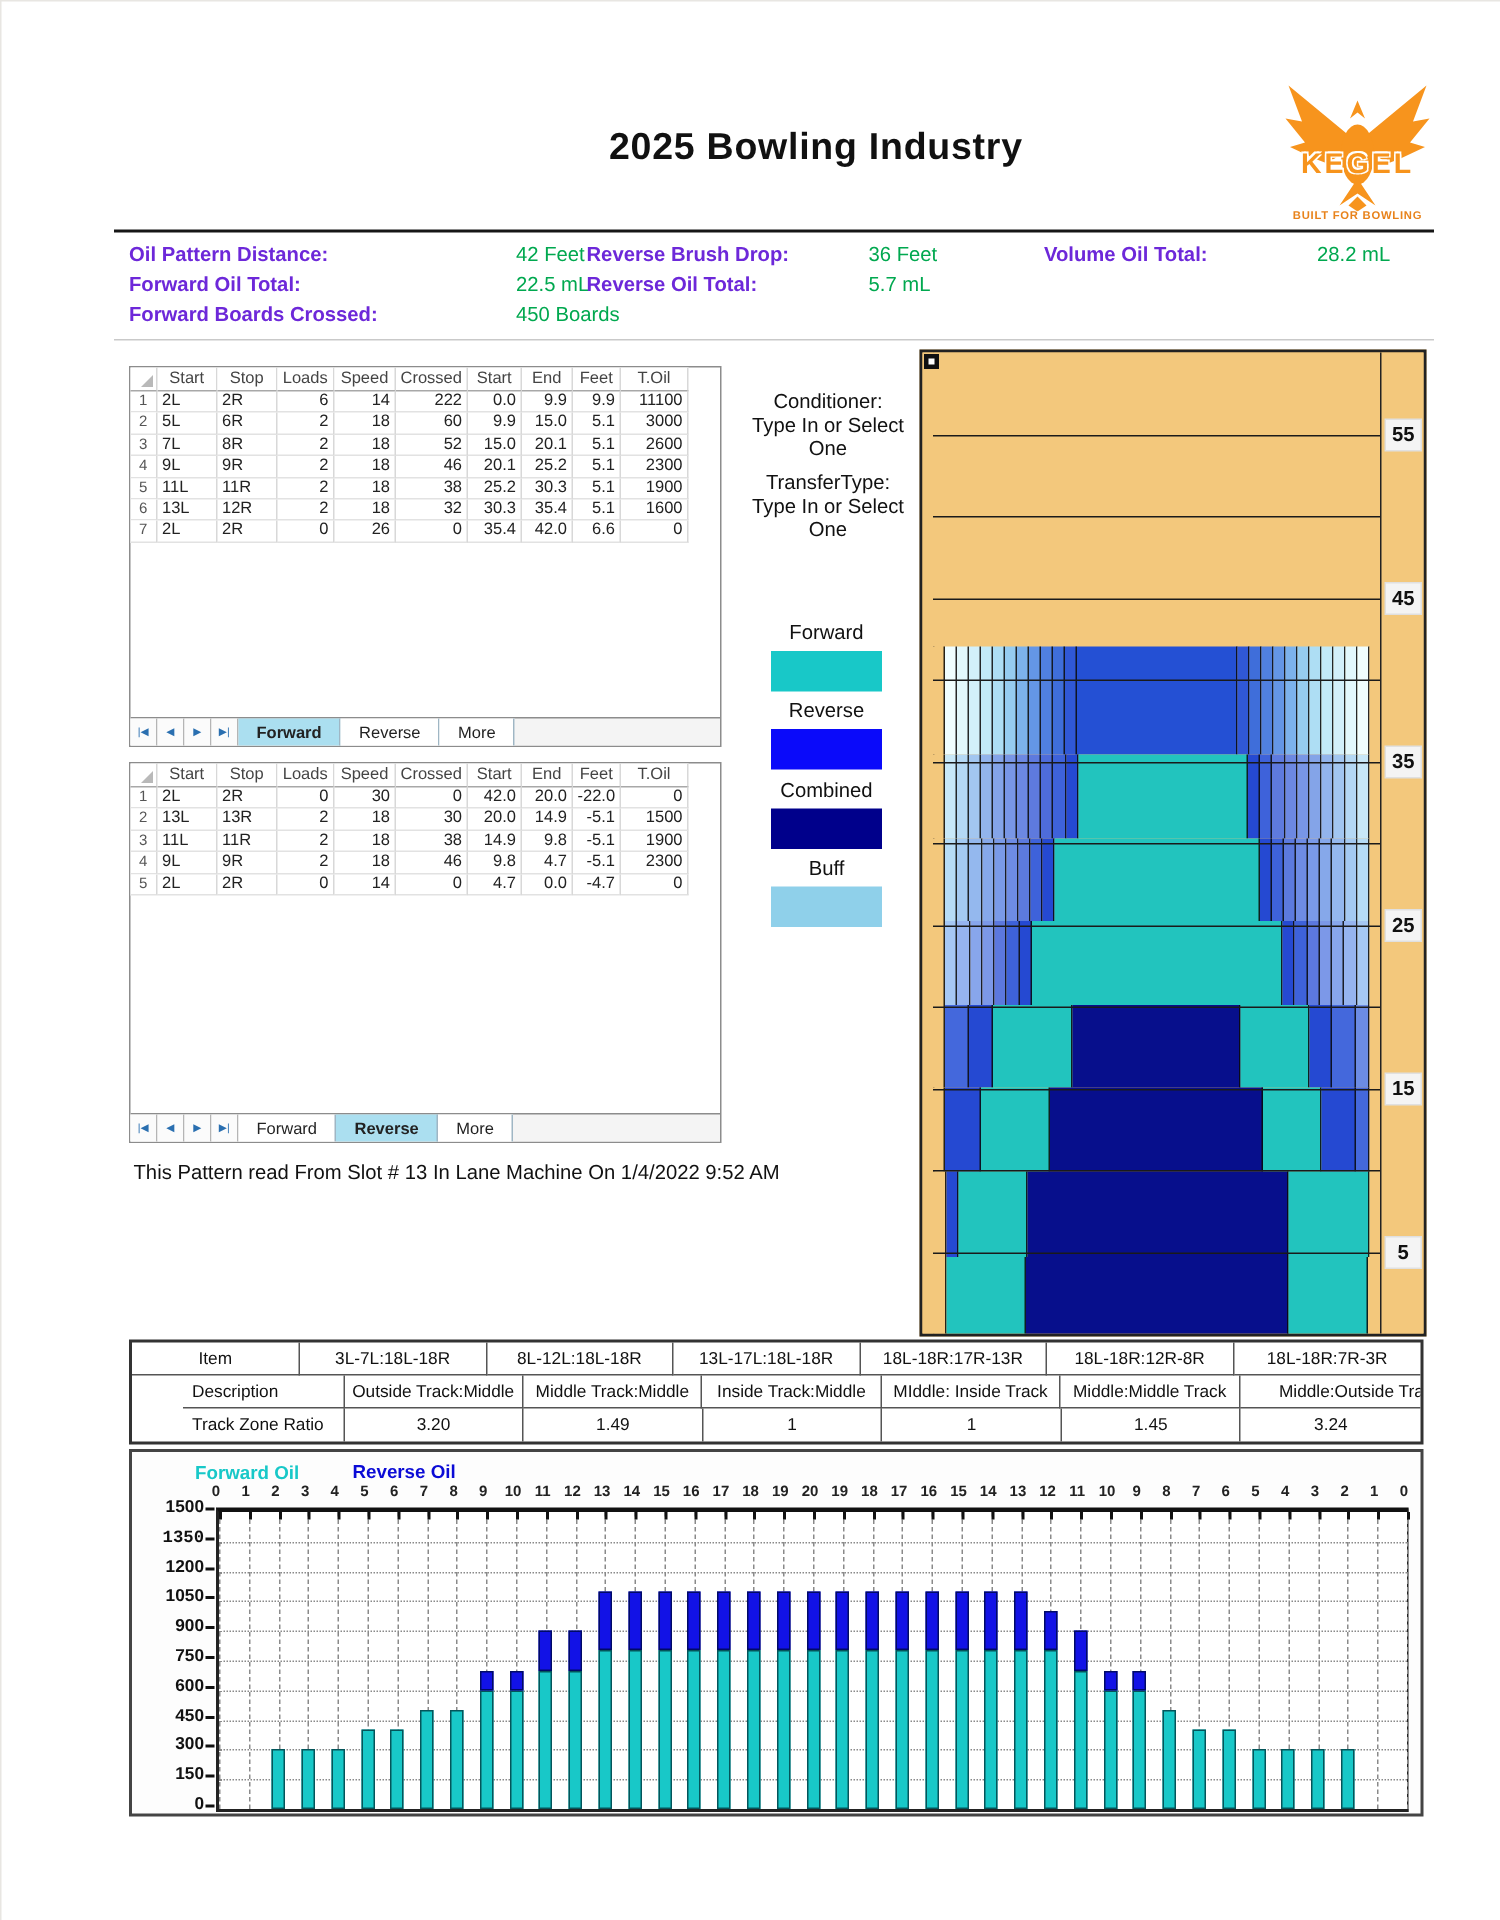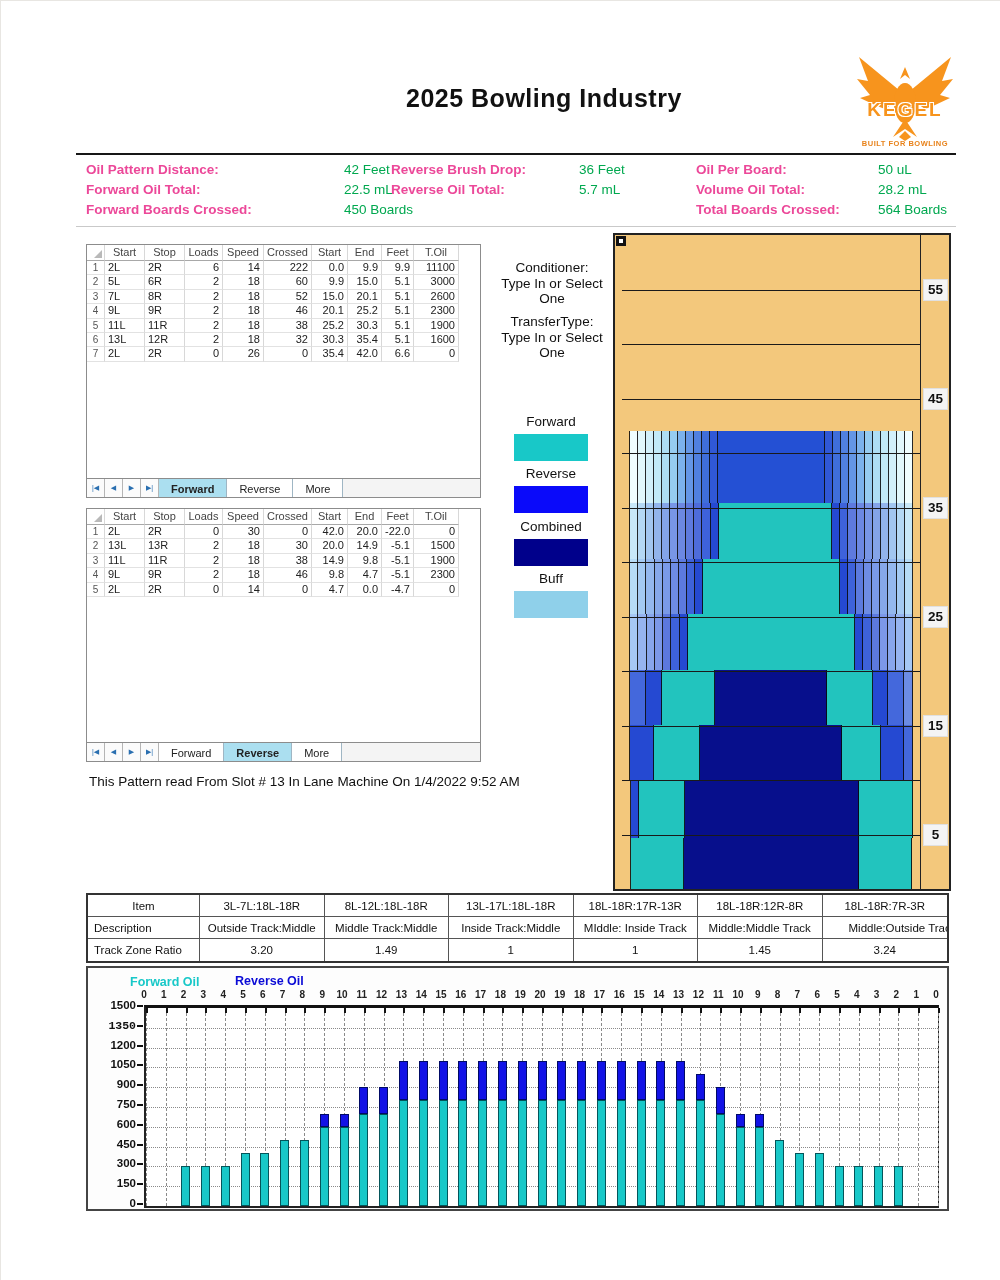--- a/index.html
+++ b/index.html
@@ -10,21 +10,21 @@
   .logo{position:absolute;left:853px;top:52px;width:102px;height:96px;text-align:center;}
   .logo svg{display:block;margin:0 auto;}
   .logo .brand{position:absolute;left:0;top:46px;width:100%;text-align:center;font-weight:bold;font-size:19px;color:#F7941D;letter-spacing:2px;text-shadow:-1px -1px 0 #fff,1px -1px 0 #fff,-1px 1px 0 #fff,1px 1px 0 #fff;}
   .logo .tagline{position:absolute;left:0;top:86px;width:100%;font-size:7.5px;font-weight:bold;color:#E8831C;letter-spacing:.5px;}
   
   .topline{position:absolute;left:75px;width:880px;height:0;border-top:2px solid #161616;top:152px;}
   .underline{position:absolute;left:75px;width:880px;height:0;border-top:1px solid #c9c9c9;top:225px;}
   .stats{position:absolute;left:85px;top:161px;width:870px;}
   .stat-col{position:absolute;top:0;}
   .stat-row{position:relative;height:20px;}
-  .stat-label{position:absolute;left:0;font-size:13.5px;font-weight:bold;color:#ec4899;white-space:nowrap;}
+  .stat-label{position:absolute;left:0;font-size:13.5px;font-weight:bold;color:#6d28d9;white-space:nowrap;}
   .stat-value{position:absolute;font-size:13.5px;white-space:nowrap;}
   
   .sheet{position:absolute;left:85px;width:393px;background:#fff;border:1px solid #8c8c8c;}
   .grid{position:absolute;left:0;top:0;right:0;}
   .g-row{display:flex;}
   .g-cell{box-sizing:border-box;border-right:1px solid #d8d8d8;border-bottom:1px solid #e2e2e2;font-size:11px;color:#222;padding:0 3px;overflow:hidden;white-space:nowrap;}
   .g-head .g-cell{color:#444;border-bottom:1px solid #a8a8a8;background:#fff;text-align:center;}
   .g-num{color:#555;text-align:center;background:#fff;}
   .corner{position:relative;}
   .corner:after{content:"";position:absolute;right:2px;bottom:2px;border-left:8px solid transparent;border-bottom:8px solid #b9b9b9;}
@@ -46,21 +46,21 @@
   .gridline{position:absolute;left:7px;width:303px;height:0;border-top:1.5px solid #1a1a1a;}
   .lane-right{position:absolute;right:0;top:0;bottom:0;width:28px;background:#F3C87C;border-left:1px solid #222;}
   .ft-chip{position:absolute;right:2px;width:23px;height:20px;background:#f4f4f4;color:#111;font-size:13.5px;font-weight:bold;text-align:center;line-height:20px;box-shadow:0 0 0 1px #e0e0e0;}
   .handle{position:absolute;left:1px;top:1px;width:10px;height:10px;background:#111;}
   .handle:after{content:"";position:absolute;left:3px;top:3px;width:4px;height:4px;background:#fff;}
   .note{position:absolute;left:88px;top:773px;font-size:13.5px;color:#111;}
   
   .ratio{position:absolute;left:85px;top:892px;width:863px;border:2px solid #333;box-sizing:border-box;background:#fff;}
   .r-row{display:flex;}
   .r-cell{box-sizing:border-box;border-right:1px solid #555;border-bottom:1px solid #555;font-size:11.5px;color:#111;text-align:center;padding:4px 2px;white-space:nowrap;overflow:hidden;}
-  .r-cell.first{text-align:left;padding-left:6px;}
+  .r-cell.first{text-align:left;padding-left:6px;margin-left:34px;}
   .r-row:last-child .r-cell{border-bottom:none;}
   .r-cell:last-child{border-right:none;}
   
   .chart{position:absolute;left:85px;top:965px;width:863px;height:245px;border:2px solid #444;box-sizing:border-box;background:#fdfdfd;}
   .plot{position:absolute;background:#fff;border-left:2px solid #222;border-right:1.5px solid #222;border-bottom:2px solid #222;border-top:3px solid #111;box-sizing:content-box;}
   .vgrid{position:absolute;top:0;bottom:0;width:0;border-left:1px dashed #8a8a8a;}
   .hgrid{position:absolute;left:0;right:0;height:0;border-top:1px dotted #8a8a8a;}
   .ylab{position:absolute;font-size:11.5px;font-weight:bold;color:#111;text-align:right;width:40px;}
   .ytick{position:absolute;width:6px;height:0;border-top:2px solid #111;}
   .xlab{position:absolute;font-size:10px;font-weight:bold;color:#222;text-align:center;width:16px;}
@@ -112,30 +112,22 @@
           <span class="stat-label">Reverse Brush Drop:</span>
           <span class="stat-value" style="left: 188px; color: rgb(0, 168, 79);">36 Feet</span>
         </div>
         <div class="stat-row">
           <span class="stat-label">Reverse Oil Total:</span>
           <span class="stat-value" style="left: 188px; color: rgb(0, 168, 79);">5.7 mL</span>
         </div>
       </div>
       <div class="stat-col" style="left: 610px; width: 300px;">
         <div class="stat-row">
-          <span class="stat-label">Oil Per Board:</span>
-          <span class="stat-value" style="left: 182px; color: rgb(0, 168, 79);">50 uL</span>
-        </div>
-        <div class="stat-row">
           <span class="stat-label">Volume Oil Total:</span>
           <span class="stat-value" style="left: 182px; color: rgb(0, 168, 79);">28.2 mL</span>
-        </div>
-        <div class="stat-row">
-          <span class="stat-label">Total Boards Crossed:</span>
-          <span class="stat-value" style="left: 182px; color: rgb(0, 168, 79);">564 Boards</span>
         </div>
       </div>
     </div>
 
   <div class="sheet" id="fwd-table" style="top:243px;height:252px;">
       <div class="grid">
         <div class="g-row g-head">
           <div class="g-cell g-num corner" style="width: 18px; height: 16px;"></div>
           <div class="g-cell" style="width: 40px; height: 16px; line-height: 15px;">Start</div>
           <div class="g-cell" style="width: 40px; height: 16px; line-height: 15px;">Stop</div>

